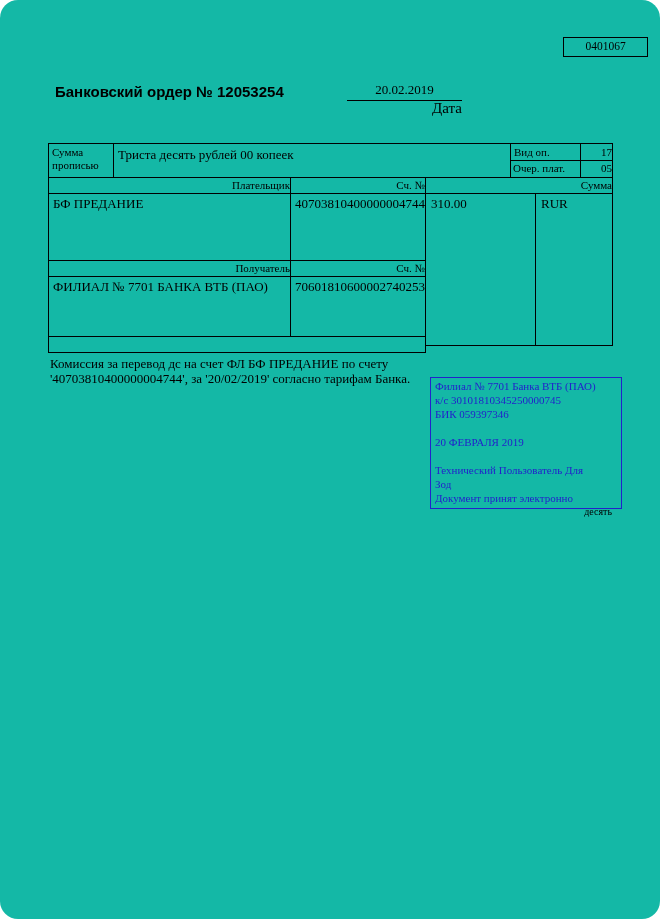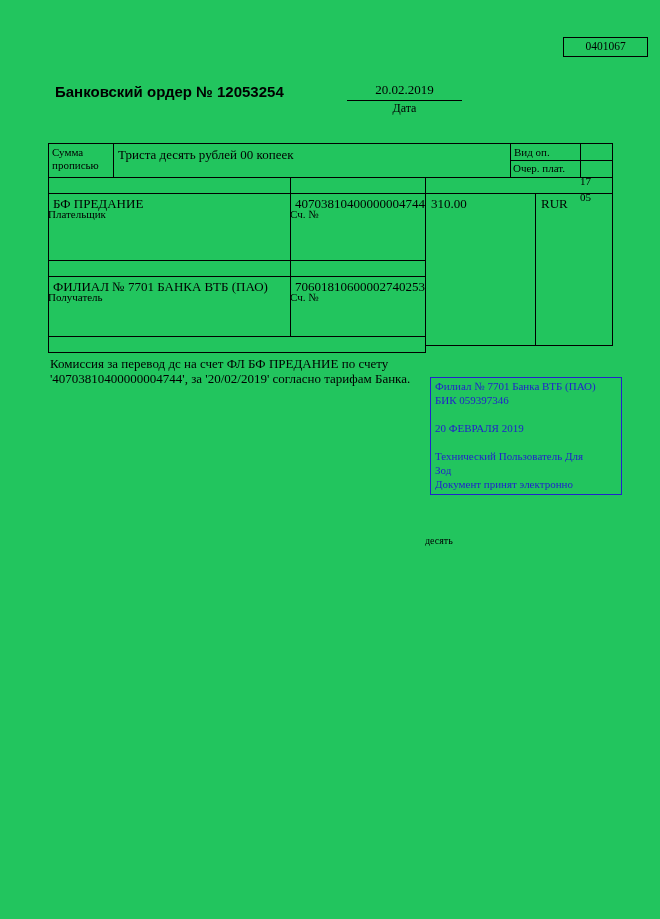--- a/index.html
+++ b/index.html
@@ -1,28 +1,28 @@
 <!DOCTYPE html>
 <html><head>
 <meta charset="utf-8">
 <style>
   html, body { margin:0; padding:0; background:#fff; }
-  .page { position:relative; width:660px; height:919px; background:#22c55e; color:#000;
-          font-family:"Liberation Serif", serif; overflow:hidden; }
+  .page { position:relative; width:660px; height:919px; background:#14b8a6; color:#000;
+          font-family:"Liberation Serif", serif; overflow:hidden;border-radius:18px; }
   .abs  { position:absolute; }
   .hline { position:absolute; height:1px; background:#000; }
   .vline { position:absolute; width:1px; background:#000; }
   .t11 { font-size:11px; line-height:13px; }
   .t13 { font-size:13px; line-height:15px; }
   .t13 > div { min-height:15px; }
-  .center { text-align:left;margin-top:29px; }
+  .center { text-align:right; }
   .doc-title { font-family:"Liberation Sans", sans-serif; font-weight:bold; font-size:15px; line-height:16px; }
   .code-box { border:1px solid #000; text-align:center; font-size:11.5px; line-height:16px; }
   .date-line { border-bottom:1px solid #000; text-align:center; font-size:13px; height:18px; }
-  .date-cap { text-align:center; font-size:12px; line-height:11px; }
+  .date-cap { text-align:right; font-size:15px; line-height:11px; }
   .stamp { border:1px solid; color:#2222cc; font-size:11px; line-height:13.4px; padding:2px 4px; }
   .stamp > div { min-height:14px; }
   .sig { font-size:10px; line-height:12px; }
 </style>
 </head>
 <body>
 
 <div class="page">
 
   <div class="abs code-box" style="left:563px;top:37px;width:83px;height:18px">
@@ -54,39 +54,41 @@
 
   <div class="abs t11" style="left:52px;top:146px;width:58px">Сумма прописью</div>
   <div class="abs t13" style="left:118px;top:147px">Триста десять рублей 00 копеек</div>
   <div class="abs t11" style="left:514px;top:146px">Вид оп.</div>
   <div class="abs t11 center" style="left:580px;top:146px;width:32px">17</div>
   <div class="abs t11" style="left:513px;top:162px">Очер. плат.</div>
   <div class="abs t11 center" style="left:580px;top:162px;width:32px">05</div>
 
   <div class="abs t11 center" style="left:48px;top:179px;width:242px">Плательщик</div>
   <div class="abs t11 center" style="left:290px;top:179px;width:135px">Сч. №</div>
+  <div class="abs t11 center" style="left:425px;top:179px;width:187px">Сумма</div>
 
   <div class="abs t13" style="left:53px;top:196px;width:230px">БФ ПРЕДАНИЕ</div>
   <div class="abs t13" style="left:295px;top:196px">40703810400000004744</div>
   <div class="abs t13" style="left:431px;top:196px">310.00</div>
   <div class="abs t13" style="left:541px;top:196px">RUR</div>
 
   <div class="abs t11 center" style="left:48px;top:262px;width:242px">Получатель</div>
   <div class="abs t11 center" style="left:290px;top:262px;width:135px">Сч. №</div>
 
   <div class="abs t13" style="left:53px;top:279px;width:234px">ФИЛИАЛ № 7701 БАНКА ВТБ (ПАО)</div>
   <div class="abs t13" style="left:295px;top:279px">70601810600002740253</div>
 
   <div class="abs t13" style="left:50px;top:356px;width:385px">
       <div>Комиссия за перевод дс на счет ФЛ БФ ПРЕДАНИЕ по счету</div>
       <div>'40703810400000004744', за '20/02/2019' согласно тарифам Банка.</div>
     </div>
 
   <div class="abs stamp" style="left: 430px; top: 377px; width: 182px; color: rgb(34, 34, 204);">
       <div>Филиал № 7701 Банка ВТБ (ПАО)</div>
+      <div>к/с 30101810345250000745</div>
       <div>БИК 059397346</div>
       <div>&nbsp;</div>
       <div>20 ФЕВРАЛЯ 2019</div>
       <div>&nbsp;</div>
       <div>Технический Пользователь Для</div>
       <div>Зод</div>
       <div>Документ принят электронно</div>
     </div>
   <div class="abs center sig" style="left:425px;top:506px;width:187px">десять</div>
 

